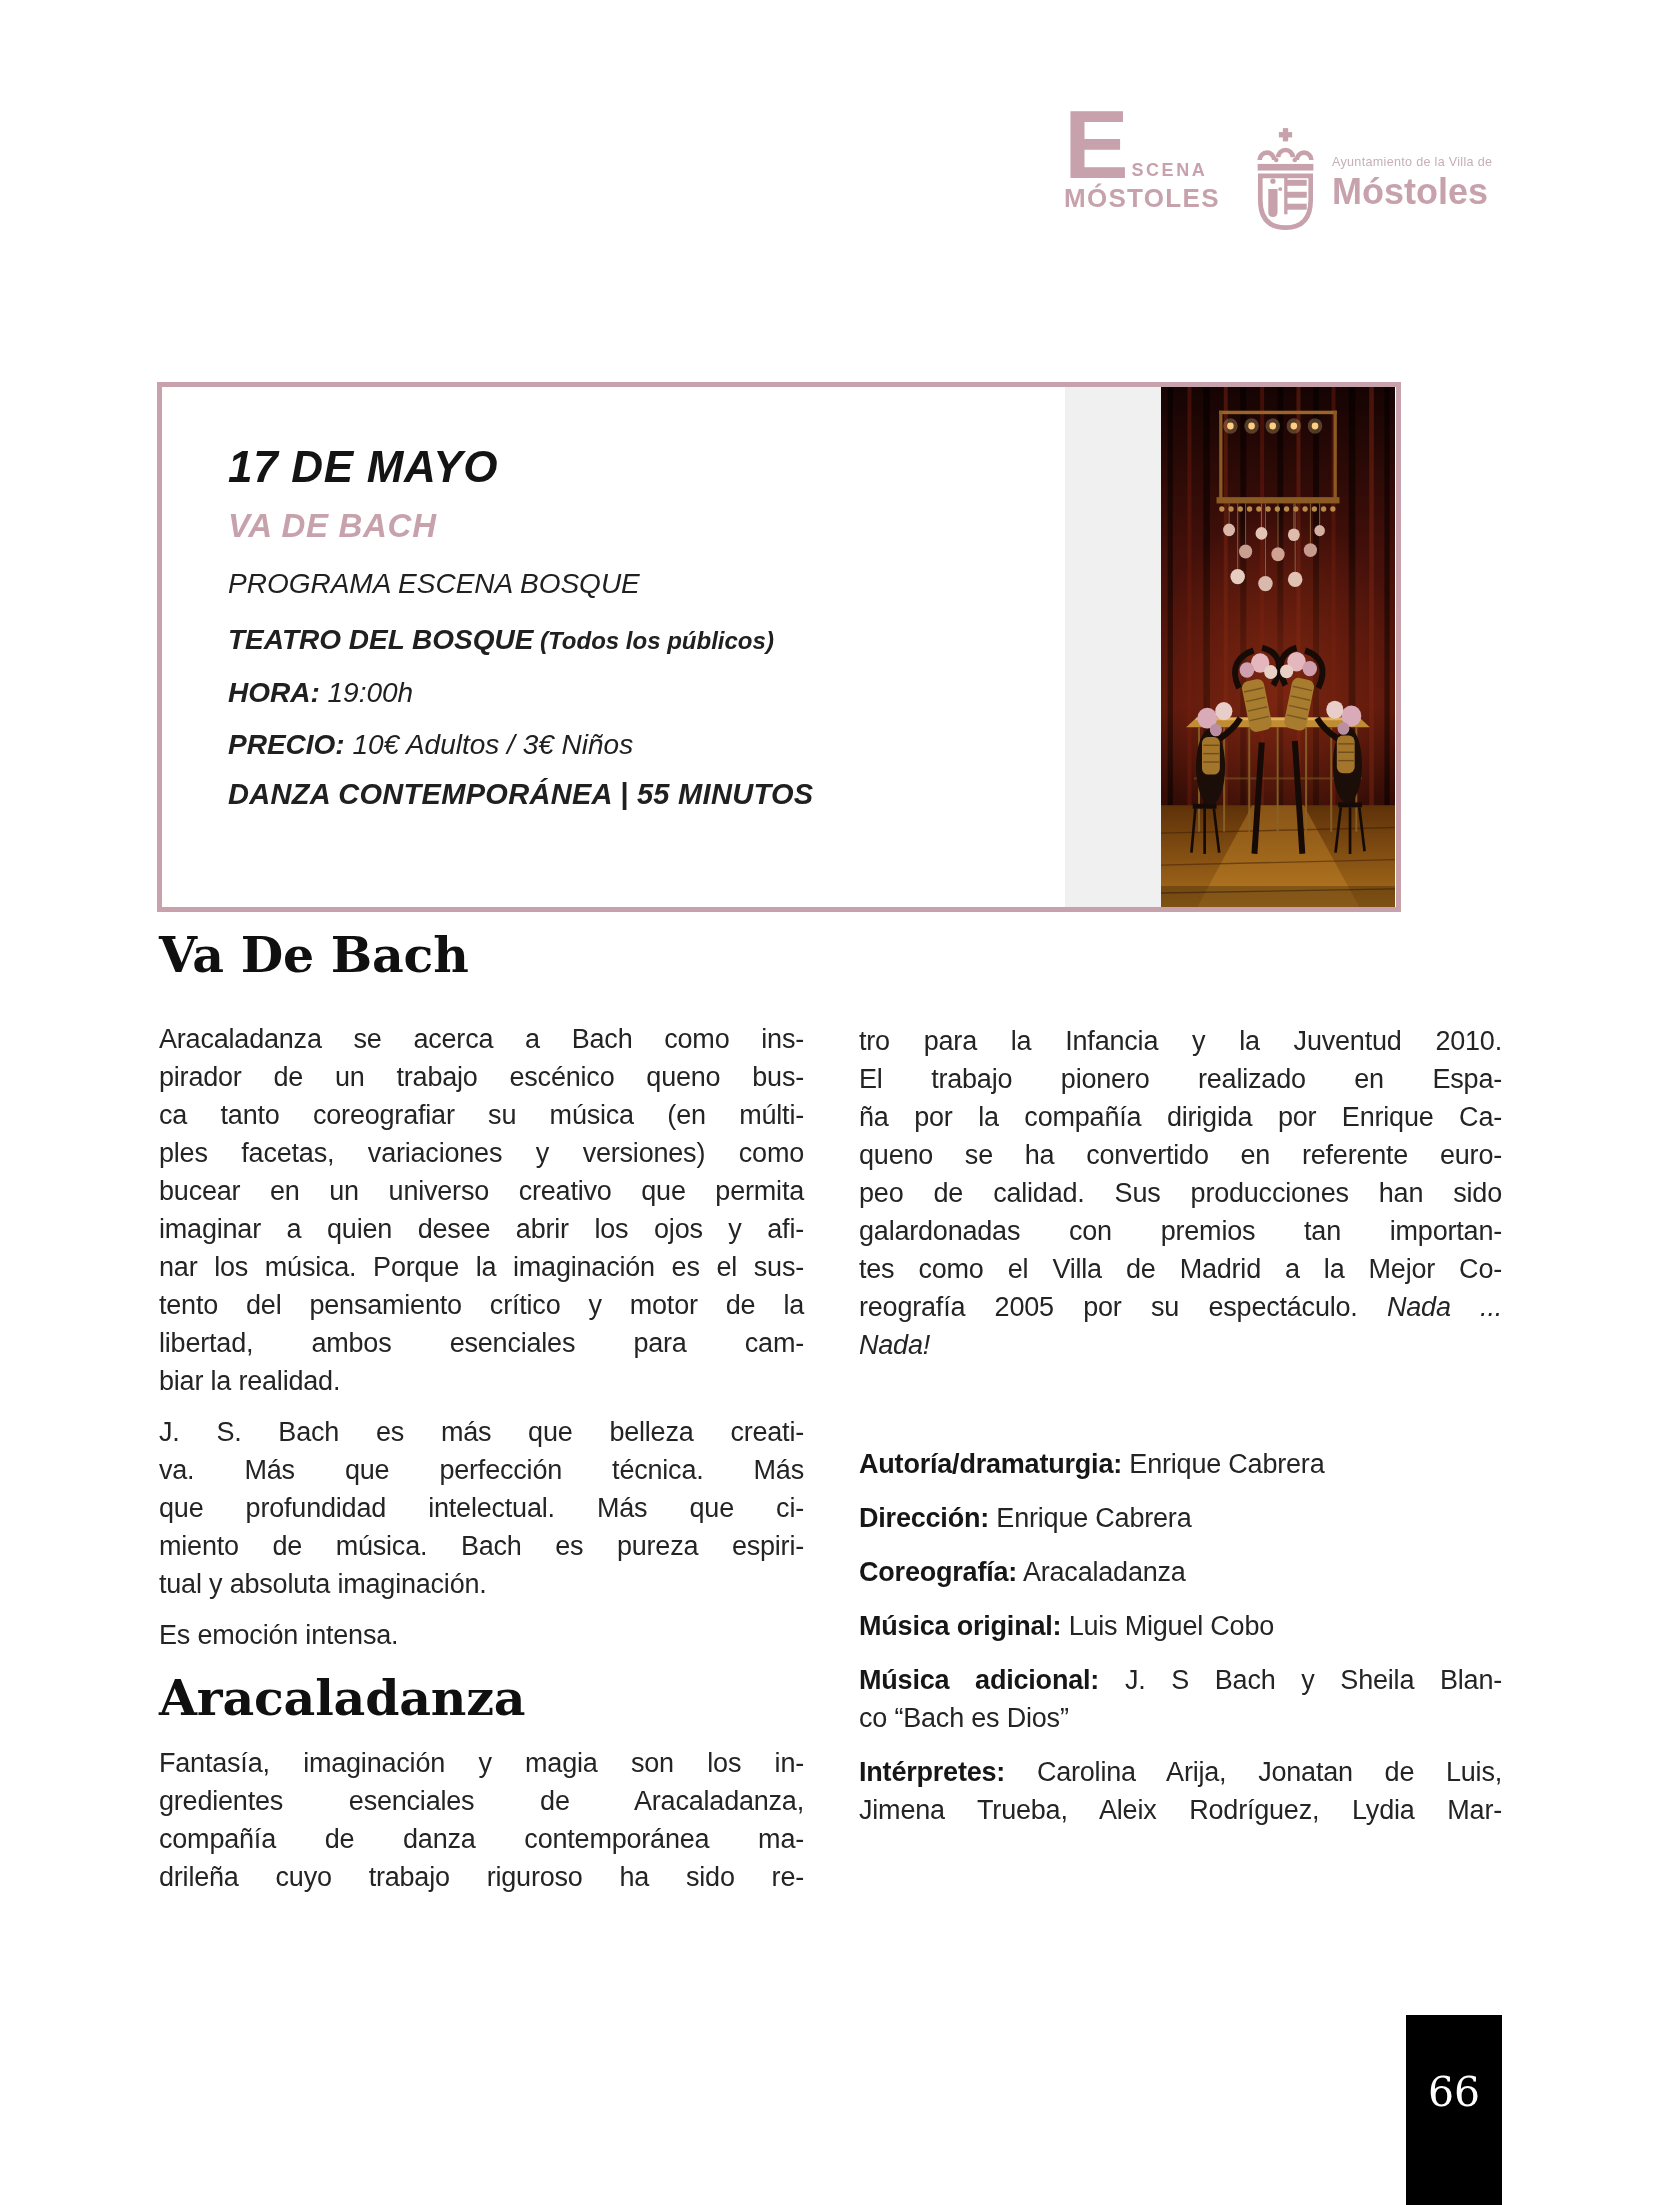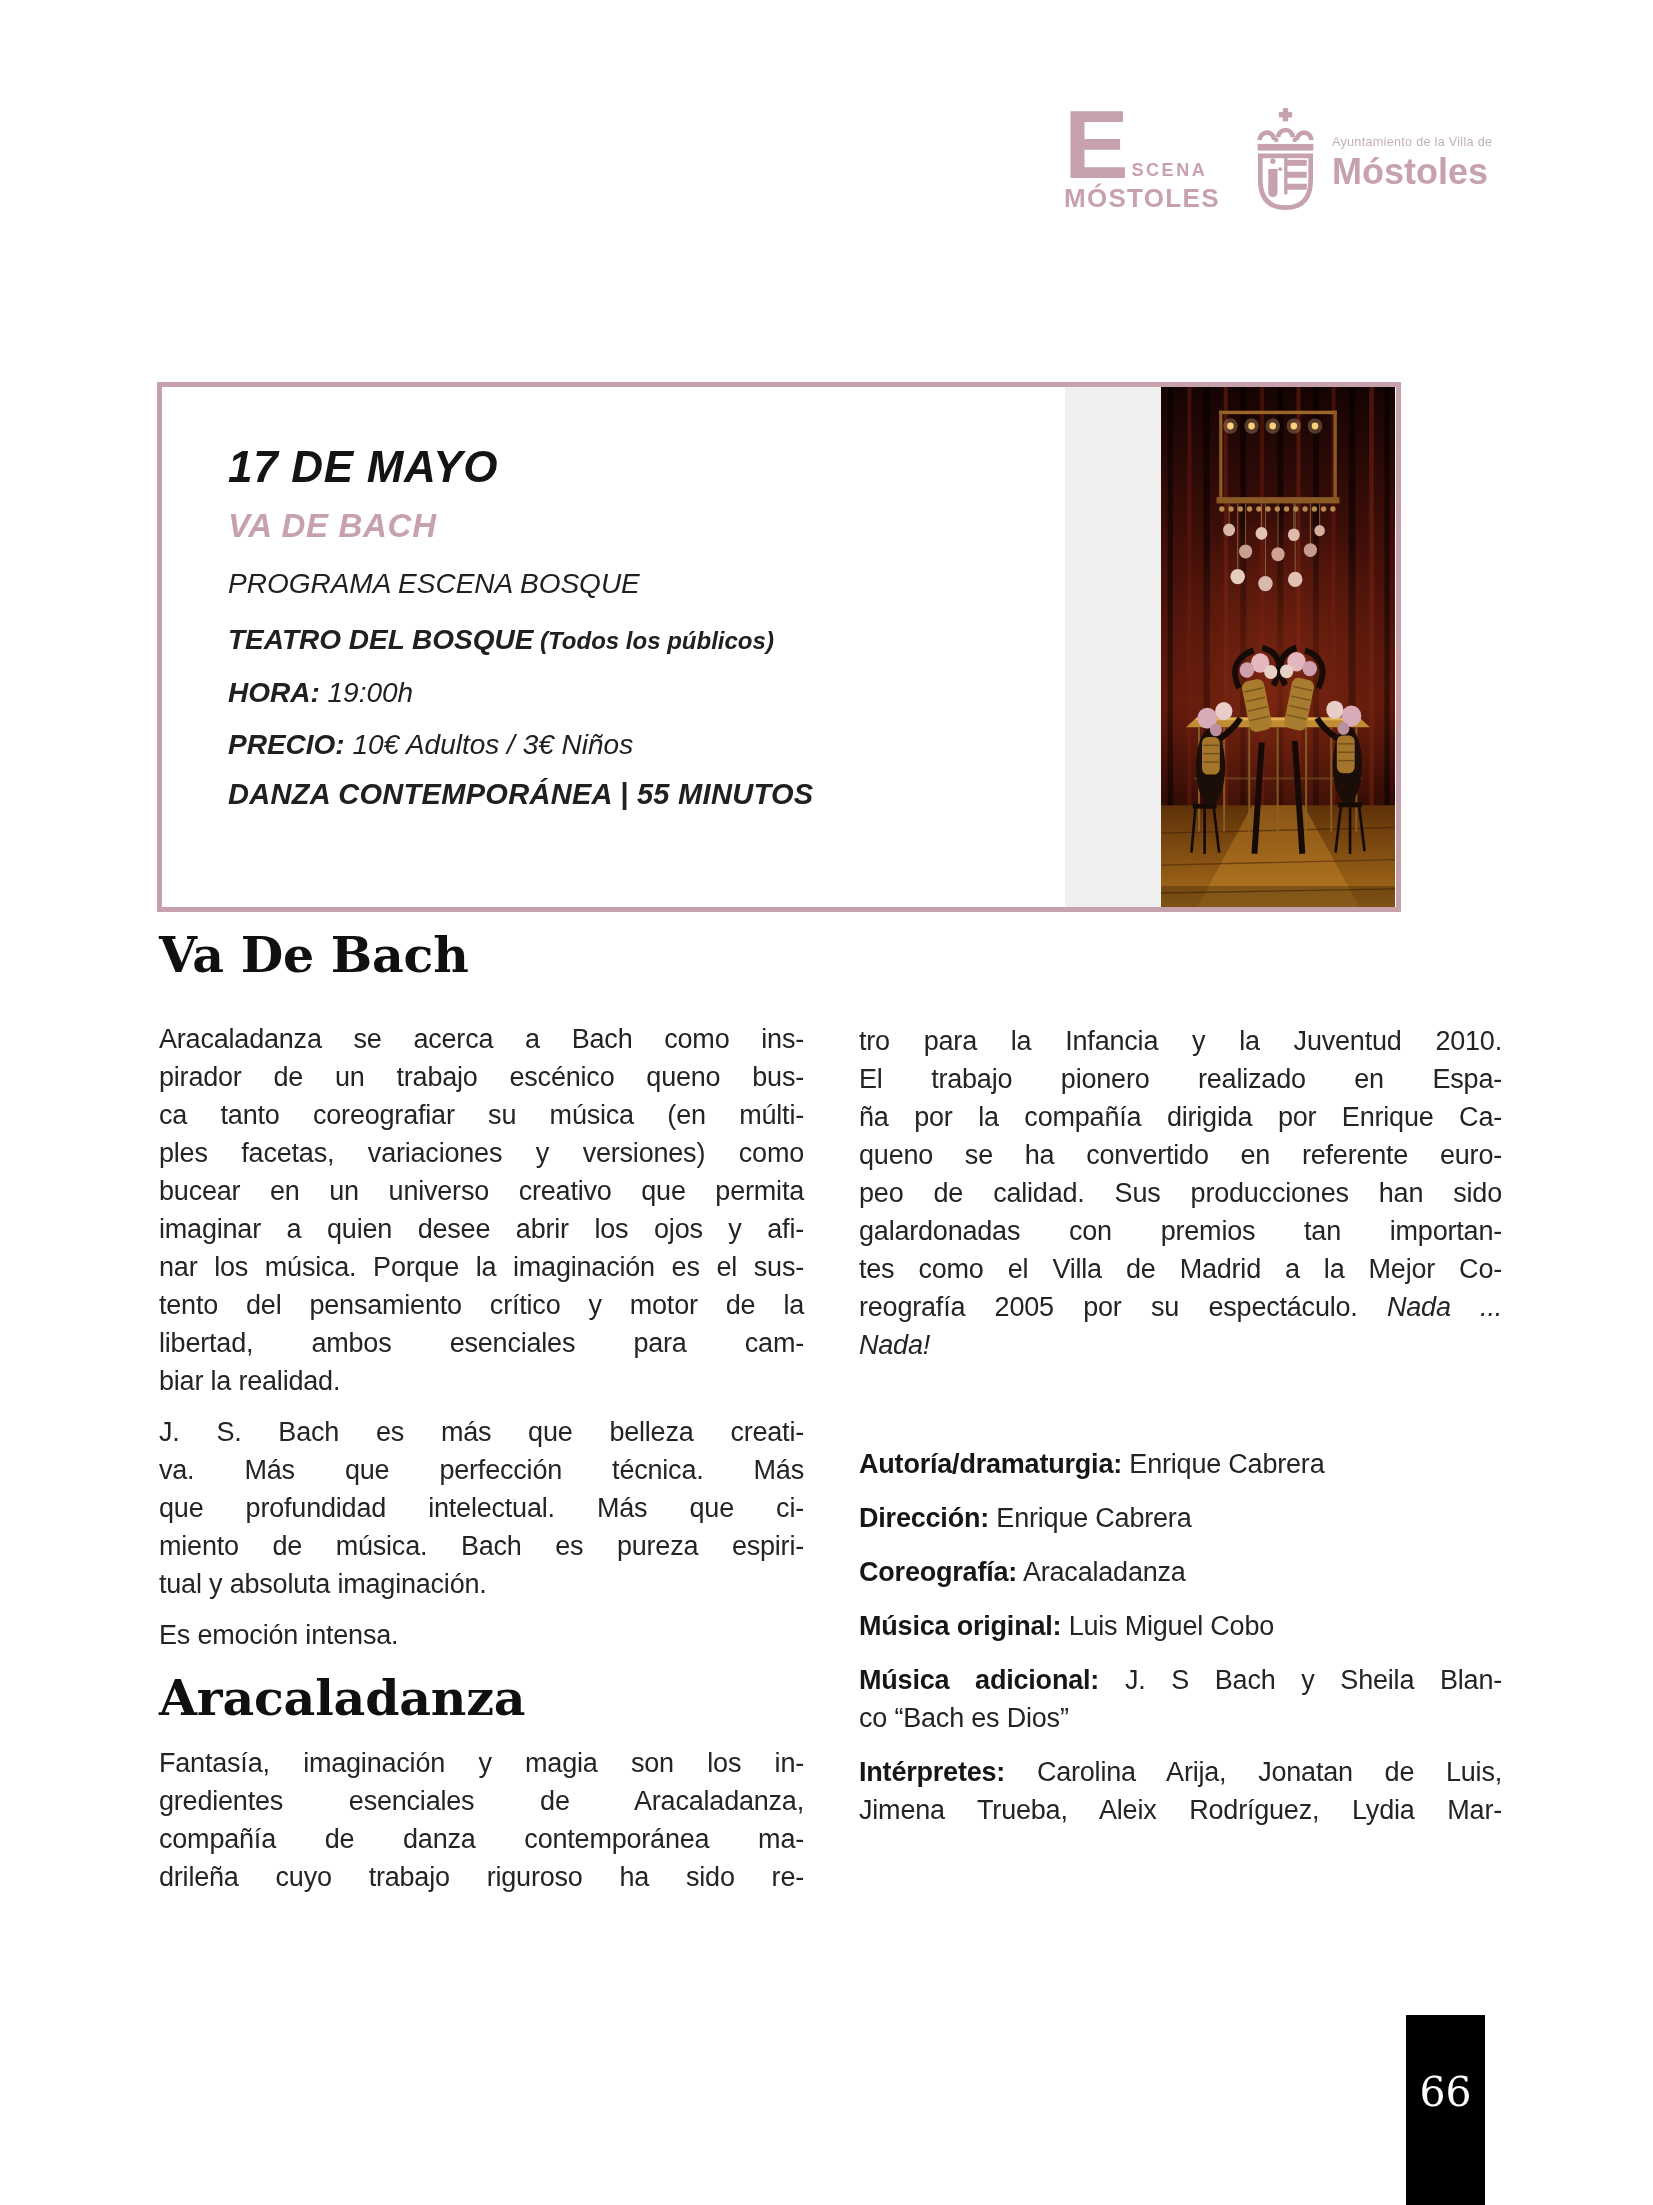--- a/index.html
+++ b/index.html
@@ -19,21 +19,21 @@
   }
   .page{position:relative;width:1654px;height:2205px;overflow:hidden;background:var(--page-bg);}
 
   
   .logo-escena{position:absolute;left:1064px;top:110px;width:146px;color:var(--accent);}
   .logo-escena .row{display:flex;align-items:flex-end;}
   .logo-escena .big-e{font-weight:700;font-size:97px;line-height:70px;letter-spacing:-2.6px;}
   .logo-escena .scena{font-weight:700;font-size:18px;line-height:18px;letter-spacing:2.6px;margin-left:5.3px;margin-bottom:1px;}
   .logo-escena .mostoles{font-weight:700;font-size:26px;line-height:26px;letter-spacing:1.3px;margin-top:5.3px;}
 
-  .logo-ayto{position:absolute;left:1255px;top:108px;display:flex;align-items:flex-start;}
+  .logo-ayto{position:absolute;left:1255px;top:128px;display:flex;align-items:flex-start;}
   .logo-ayto .crest{width:61px;height:105px;flex:0 0 auto;}
   .logo-ayto .txt{margin-left:16px;padding-top:26.5px;}
   .logo-ayto .tagline{font-size:12.6px;letter-spacing:0.3px;color:var(--accent-light);}
   .logo-ayto .name{font-size:36px;font-weight:700;letter-spacing:0;color:var(--accent);margin-top:2.6px;}
 
   
   .event-card{
     position:absolute;left:157px;top:382px;width:1244px;height:530px;
     border:5.3px solid var(--accent);background:#fff;display:flex;font-style:italic;
   }
@@ -60,21 +60,21 @@
   .jline{text-align:justify;text-align-last:justify;text-justify:inter-word;}
   .jline.last{text-align-last:left;}
   .h-aracaladanza{margin-top:20px;margin-bottom:21px;}
   .h-vadebach{margin-bottom:40px;}
   .credits{margin-top:81px;}
   .credit{margin-bottom:16px;}
   .credit b{font-weight:700;color:#161616;}
 
   
   .page-num-box{
-    position:absolute;left:1406px;top:2015px;width:79px;height:190px;
+    position:absolute;left:1406px;top:2015px;width:96px;height:190px;
     background:var(--footer-box);color:#ffffff;text-align:center;
   }
   .page-num{font-family:"DejaVu Serif","Liberation Serif",serif;font-size:41px;line-height:41px;padding-top:57px;}
 </style>
 </head>
 <body>
 
 <div class="page">
 
   <div class="logo-escena">

